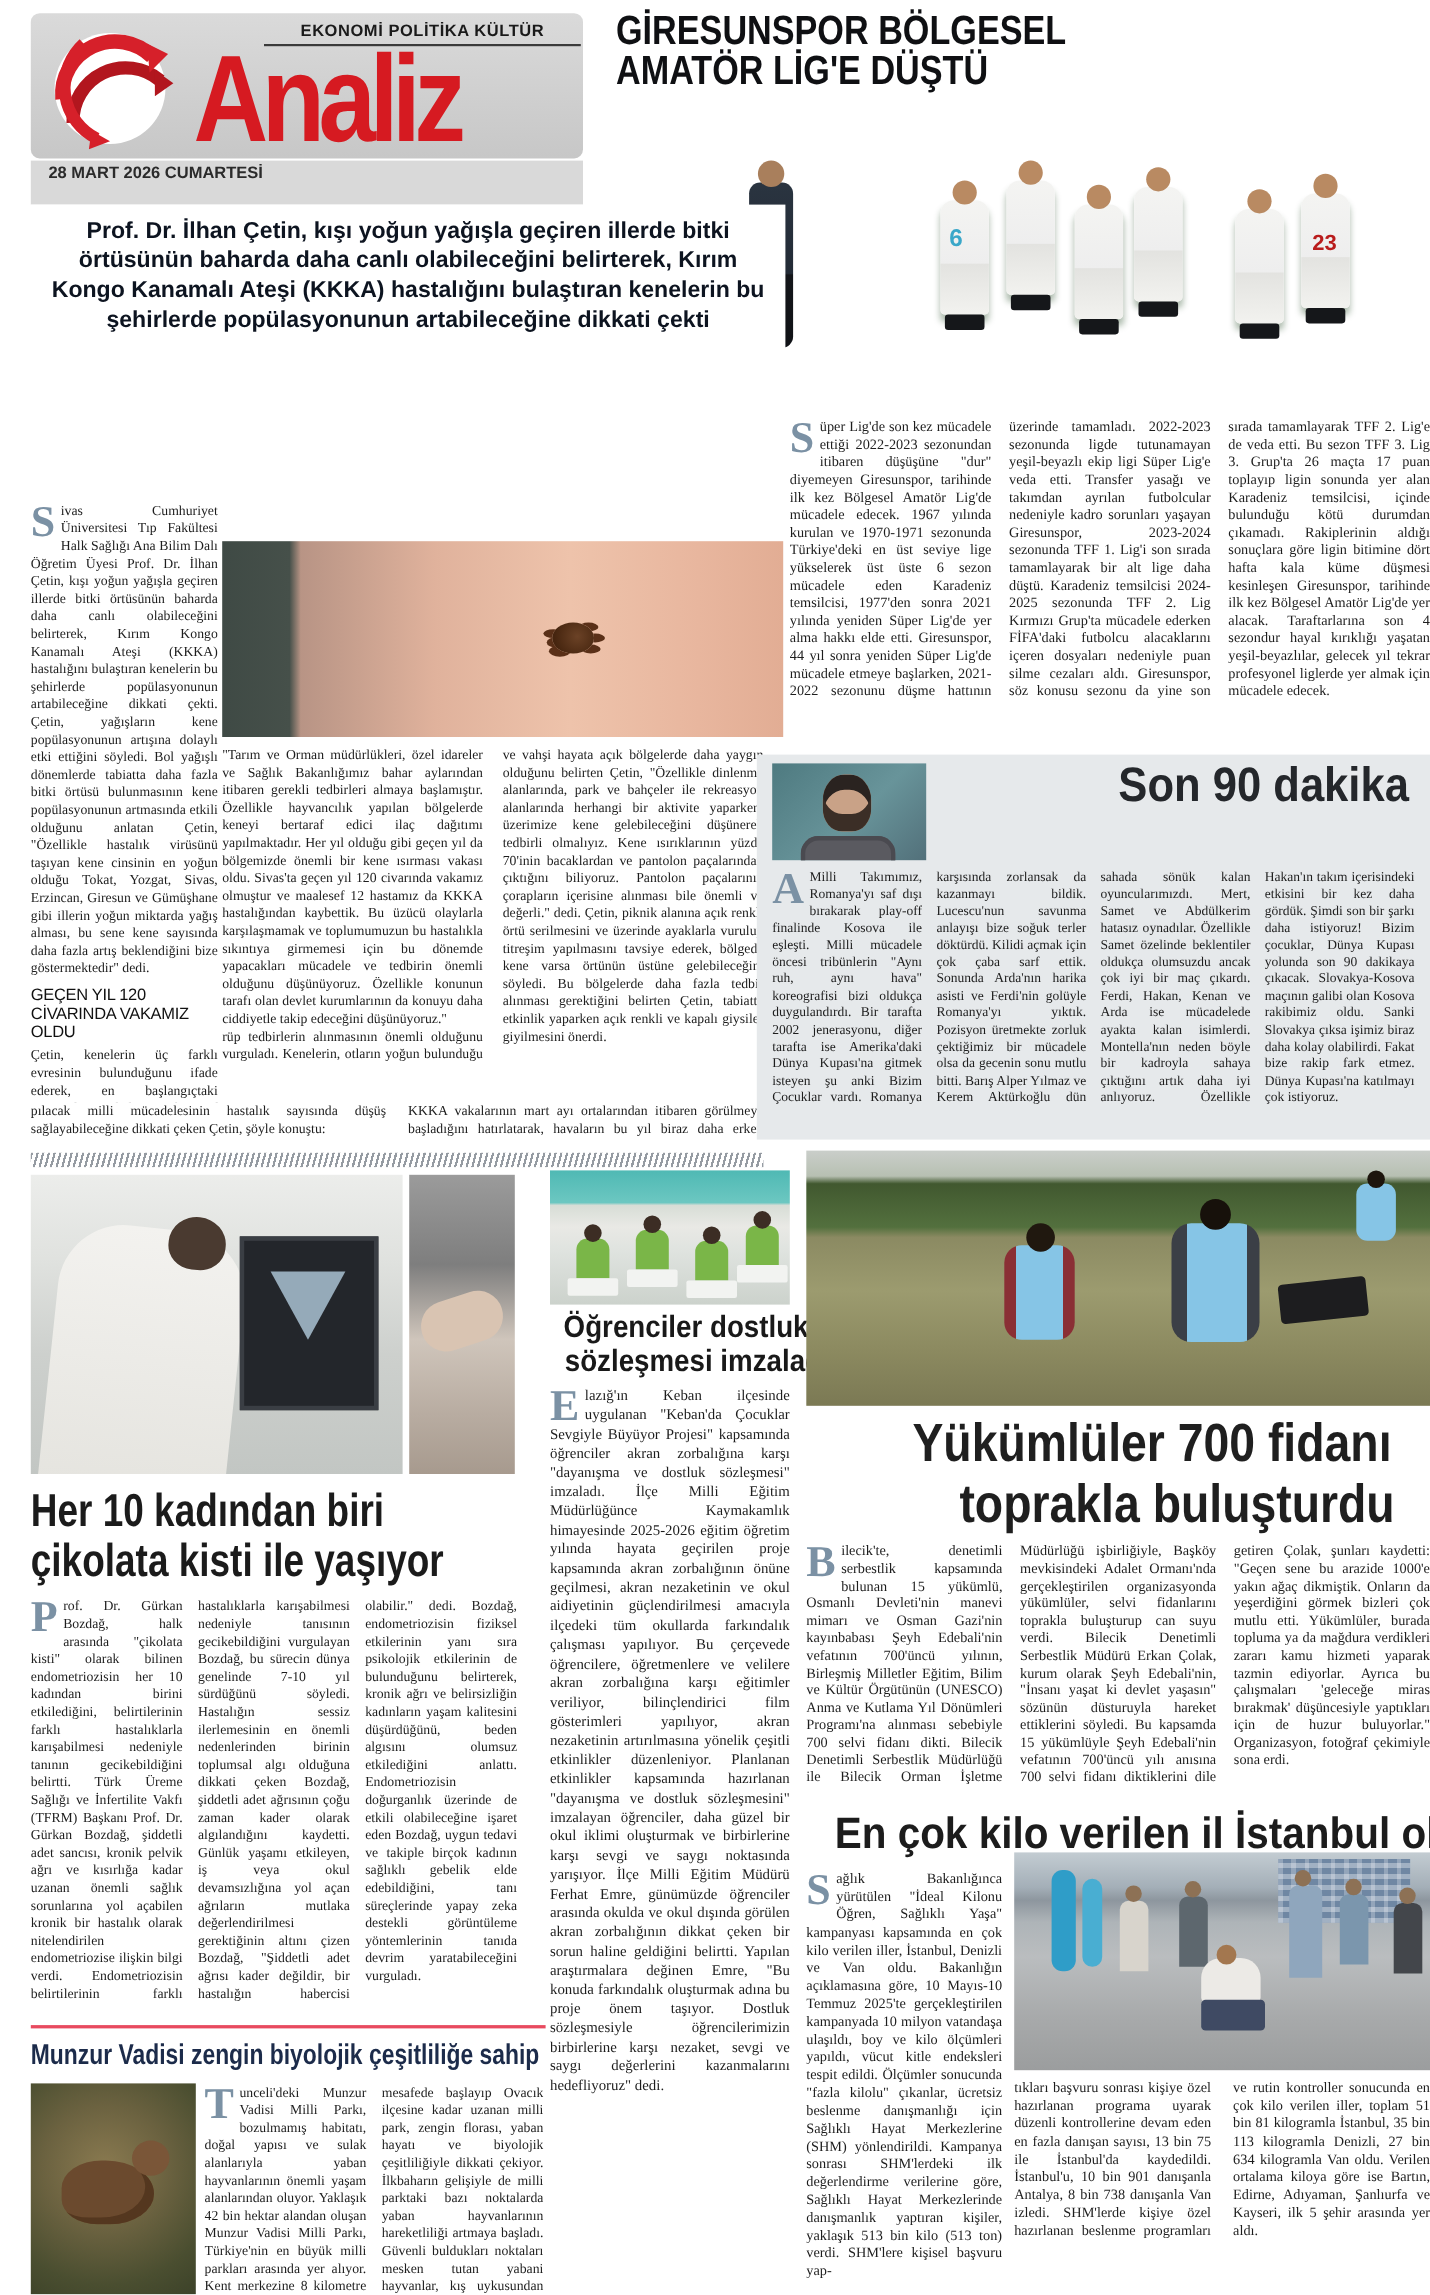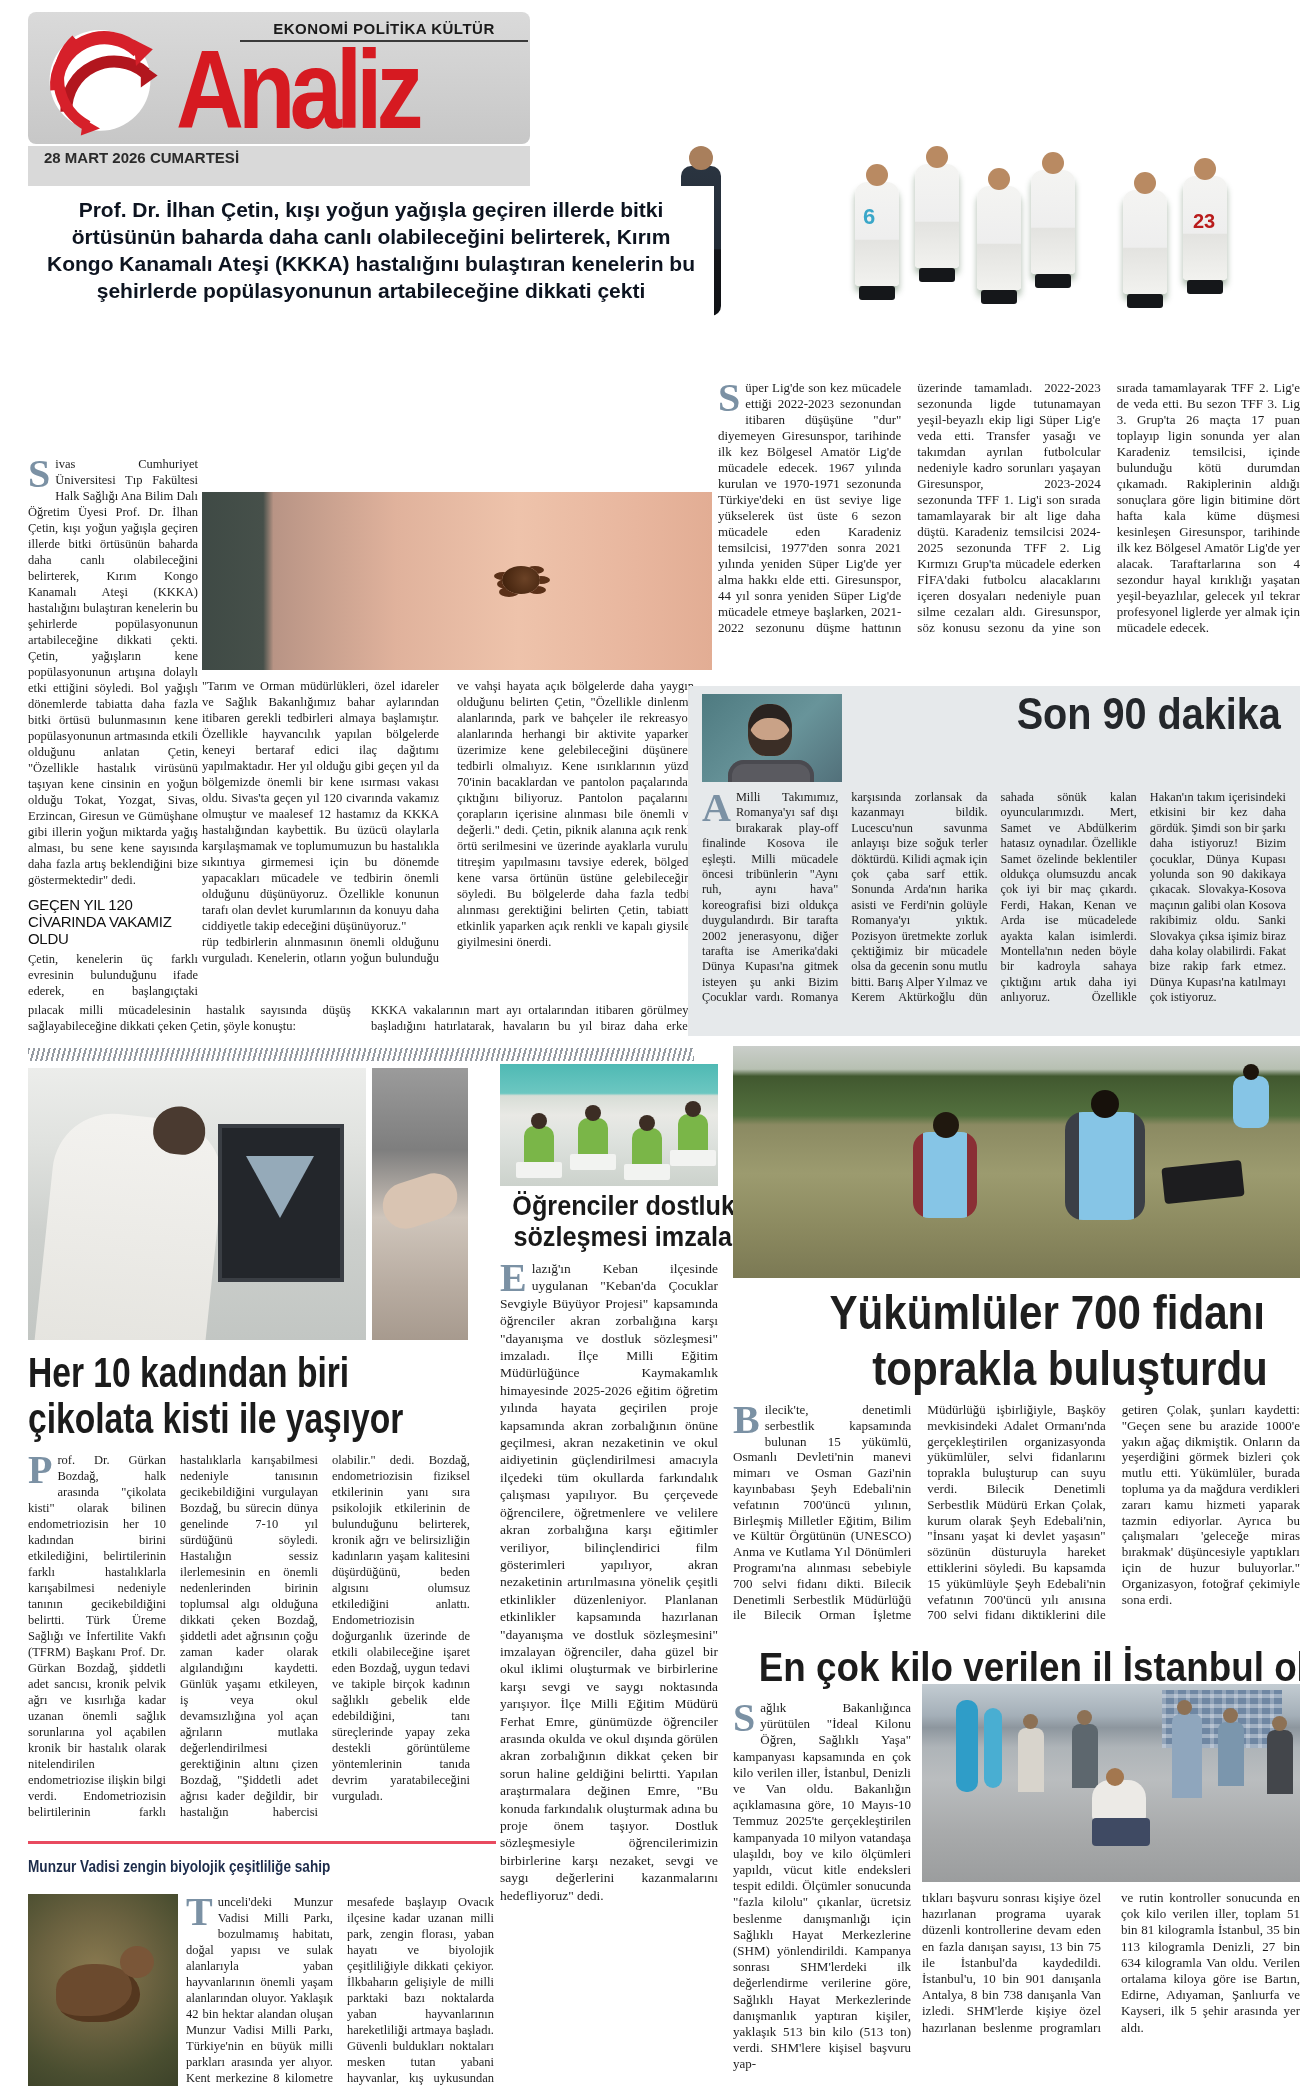--- a/index.html
+++ b/index.html
@@ -71,21 +71,21 @@
   #us-mon::before{content:"";position:absolute;left:24px;top:28px;border-left:34px solid transparent;
     border-right:34px solid transparent;border-top:62px solid #a9c2d2;opacity:.85;}
   #hands-photo{left:372px;top:1068px;width:96px;height:272px;overflow:hidden;
     background:linear-gradient(180deg,#9b9b9b 0%,#7e7e7e 30%,#cfc5bb 55%,#b8aca1 80%,#a79a8e 100%);}
   #hands-photo::before{content:"";position:absolute;left:10px;top:110px;width:76px;height:46px;border-radius:24px;background:#d9c4b2;transform:rotate(-18deg);}
   #her10-head{left:28px;top:1350px;width:442px;height:96px;font-weight:700;color:#1b1b1b;font-size:42px;line-height:46px;}
   #her10-head .cond{transform:scaleX(.8);}
   #her10-body{left:28px;top:1452px;width:442px;height:382px;column-count:3;column-gap:14px;overflow:hidden;}
   
   #red-line{left:28px;top:1841px;width:468px;height:3px;background:#e84a5f;}
-  #munzur-head{left:28px;top:1849px;width:470px;height:38px;font-size:17px;line-height:36px;font-weight:700;color:#1c2b4a;}
+  #munzur-head{left:28px;top:1849px;width:470px;height:38px;font-size:26px;line-height:36px;font-weight:700;color:#1c2b4a;}
   #munzur-head .cond{transform:scaleX(.8);}
   #munzur-photo{left:28px;top:1894px;width:150px;height:192px;overflow:hidden;
     background:radial-gradient(circle at 45% 40%,#8a7a50 0%,#6b6240 40%,#4a4e30 75%,#3c4229 100%);}
   #munzur-photo::before{content:"";position:absolute;left:28px;top:70px;width:84px;height:58px;border-radius:50% 60% 55% 45%;background:#6b4a2e;box-shadow:inset -8px -6px 0 #54371f;}
   #munzur-photo::after{content:"";position:absolute;left:92px;top:52px;width:34px;height:32px;border-radius:50%;background:#7a5638;}
   #munzur-cols{left:186px;top:1894px;width:308px;height:192px;column-count:2;column-gap:14px;overflow:hidden;}
   
   #ogr-photo{left:500px;top:1064px;width:218px;height:122px;overflow:hidden;
     background:linear-gradient(180deg,#4fb9b4 0%,#6cc7c1 24%,#d7ddd6 26%,#e9e9e5 42%,#dfe3df 60%,#ccd2cc 100%);}
   #ogr-photo i{position:absolute;display:block;width:30px;height:36px;border-radius:10px 10px 0 0;background:#7ab648;}
@@ -164,20 +164,24 @@
       <path d="M30 18 A44 44 0 0 0 40 90" fill="none" stroke="#d6202a" stroke-width="9"></path>
       <polygon points="78,18 94,26 80,40" fill="#d6202a"></polygon>
       <polygon points="84,38 98,48 84,58" fill="#b2161e"></polygon>
       <polygon points="36,84 50,92 34,98" fill="#d6202a"></polygon>
     </svg>
     <div id="tagline">EKONOMİ POLİTİKA KÜLTÜR</div>
     <div id="logo"><span class="cond">Analiz</span></div>
   </header>
   <div class="abs" id="date-strip">28 MART 2026 CUMARTESİ</div>
 
+  <h2 class="abs" id="giresun-head" style="margin:0">
+    <span class="cond">GİRESUNSPOR BÖLGESEL</span><br>
+    <span class="cond">AMATÖR LİG'E DÜŞTÜ</span>
+  </h2>
   <div class="abs" id="football-photo">
     <i id="fp1"></i>
     <i id="fp2" class="player"></i>
     <i id="fp3" class="player"></i>
     <i id="fp4" class="player"></i>
     <i id="fp5" class="player"></i>
     <i id="fp6" class="player"></i>
     <i id="fp7" class="player"></i>
     <span class="jersey-no" id="jno1">6</span>
     <span class="jersey-no" id="jno2">23</span>

